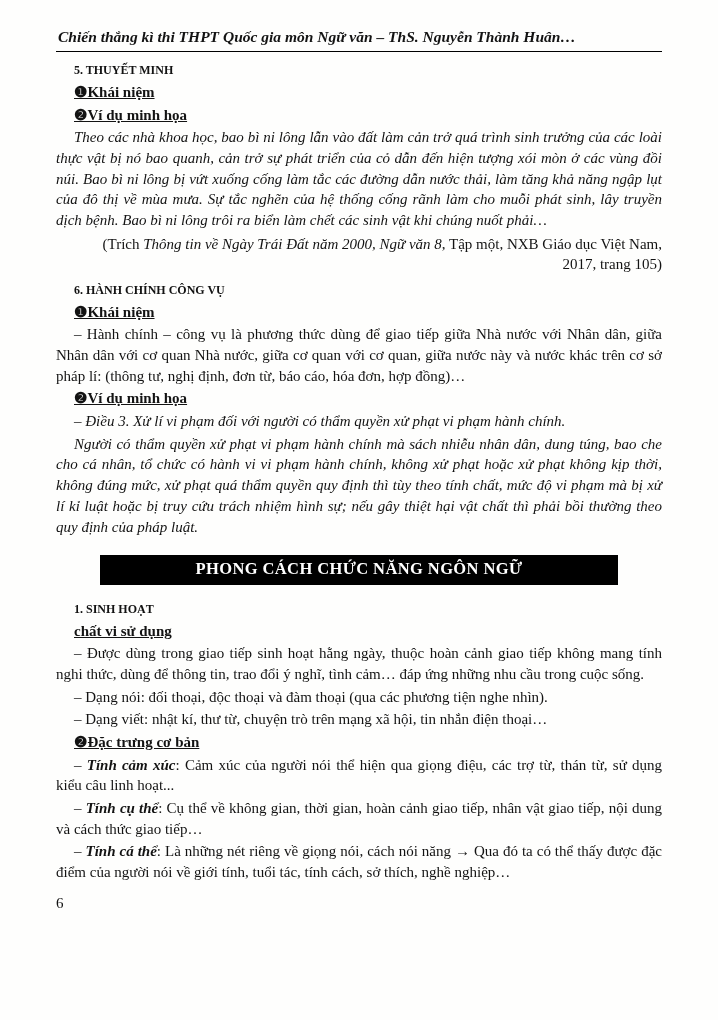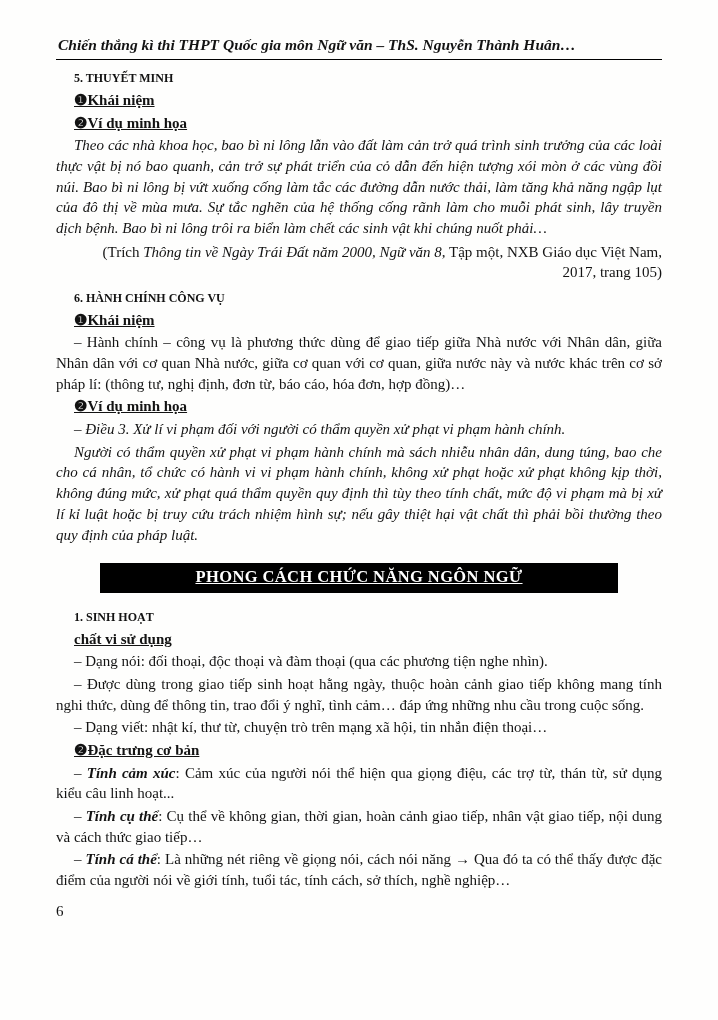--- a/index.html
+++ b/index.html
@@ -2,21 +2,21 @@
 <html><head>
 <meta charset="utf-8">
 <style>
   * { margin: 0; padding: 0; box-sizing: border-box; }
   html, body { background: #d9d9d9; }
   .page {
     width: 718px;
     height: 1020px;
     margin: 0 auto;
     background: #fefefd;
-    padding: 32px 56px 14px 56px;
+    padding: 24px 56px 14px 56px;
     font-family: "Liberation Serif", "DejaVu Serif", serif;
     font-size: 15px;
     line-height: 1.38;
     color: #131313;
     position: relative;
     overflow: hidden;
   }
   .running-head {
     font-weight: bold;
     font-style: italic;
@@ -52,21 +52,20 @@
   .banner-wrap { text-align: center; margin: 18px 0 16px 0; }
   .banner {
     display: inline-block;
     background: #000;
     color: #fff;
     font-weight: bold;
     font-size: 16.5px;
     letter-spacing: 0.4px;
     padding: 3px 95px 4px 95px;
     white-space: nowrap;
-    text-decoration: underline;
   }
   .bi { font-weight: bold; font-style: italic; }
   .page-number { margin-top: 10px; font-size: 15px; }
 </style>
 </head>
 <body>
 
 <div class="page">
 
   <div class="running-head">Chiến thắng kì thi THPT Quốc gia môn Ngữ văn – ThS. Nguyễn Thành Huân…</div>
@@ -83,22 +82,22 @@
   <div class="sub-label">❷Ví dụ minh họa</div>
   <p class="body ital">– Điều 3. Xử lí vi phạm đối với người có thẩm quyền xử phạt vi phạm hành chính.</p>
   <p class="body ital">Người có thẩm quyền xử phạt vi phạm hành chính mà sách nhiễu nhân dân, dung túng, bao che cho cá nhân, tổ chức có hành vi vi phạm hành chính, không xử phạt hoặc xử phạt không kịp thời, không đúng mức, xử phạt quá thẩm quyền quy định thì tùy theo tính chất, mức độ vi phạm mà bị xử lí kỉ luật hoặc bị truy cứu trách nhiệm hình sự; nếu gây thiệt hại vật chất thì phải bồi thường theo quy định của pháp luật.</p>
 
   <div class="banner-wrap">
     <span class="banner">PHONG CÁCH CHỨC NĂNG NGÔN NGỮ</span>
   </div>
 
   <div class="sec-heading">1. SINH HOẠT</div>
   <div class="sub-label">chất vi sử dụng</div>
+  <p class="body">– Được dùng trong giao tiếp sinh hoạt hằng ngày, thuộc hoàn cảnh giao tiếp không mang tính nghi thức, dùng để thông tin, trao đổi ý nghĩ, tình cảm… đáp ứng những nhu cầu trong cuộc sống.</p>
   <p class="body">– Dạng nói: đối thoại, độc thoại và đàm thoại (qua các phương tiện nghe nhìn).</p>
-  <p class="body">– Được dùng trong giao tiếp sinh hoạt hằng ngày, thuộc hoàn cảnh giao tiếp không mang tính nghi thức, dùng để thông tin, trao đổi ý nghĩ, tình cảm… đáp ứng những nhu cầu trong cuộc sống.</p>
   <p class="body">– Dạng viết: nhật kí, thư từ, chuyện trò trên mạng xã hội, tin nhắn điện thoại…</p>
   <div class="sub-label">❷Đặc trưng cơ bản</div>
 
   <p class="body"><span>– </span><span class="bi">Tính cảm xúc</span><span>: Cảm xúc của người nói thể hiện qua giọng điệu, các trợ từ, thán từ, sử dụng kiểu câu linh hoạt...</span></p>
 
   <p class="body"><span>– </span><span class="bi">Tính cụ thể</span><span>: Cụ thể về không gian, thời gian, hoàn cảnh giao tiếp, nhân vật giao tiếp, nội dung và cách thức giao tiếp…</span></p>
 
   <p class="body"><span>– </span><span class="bi">Tính cá thể</span><span>: Là những nét riêng về giọng nói, cách nói năng → Qua đó ta có thể thấy được đặc điểm của người nói về giới tính, tuổi tác, tính cách, sở thích, nghề nghiệp…</span></p>
 
   <div class="page-number">6</div>

